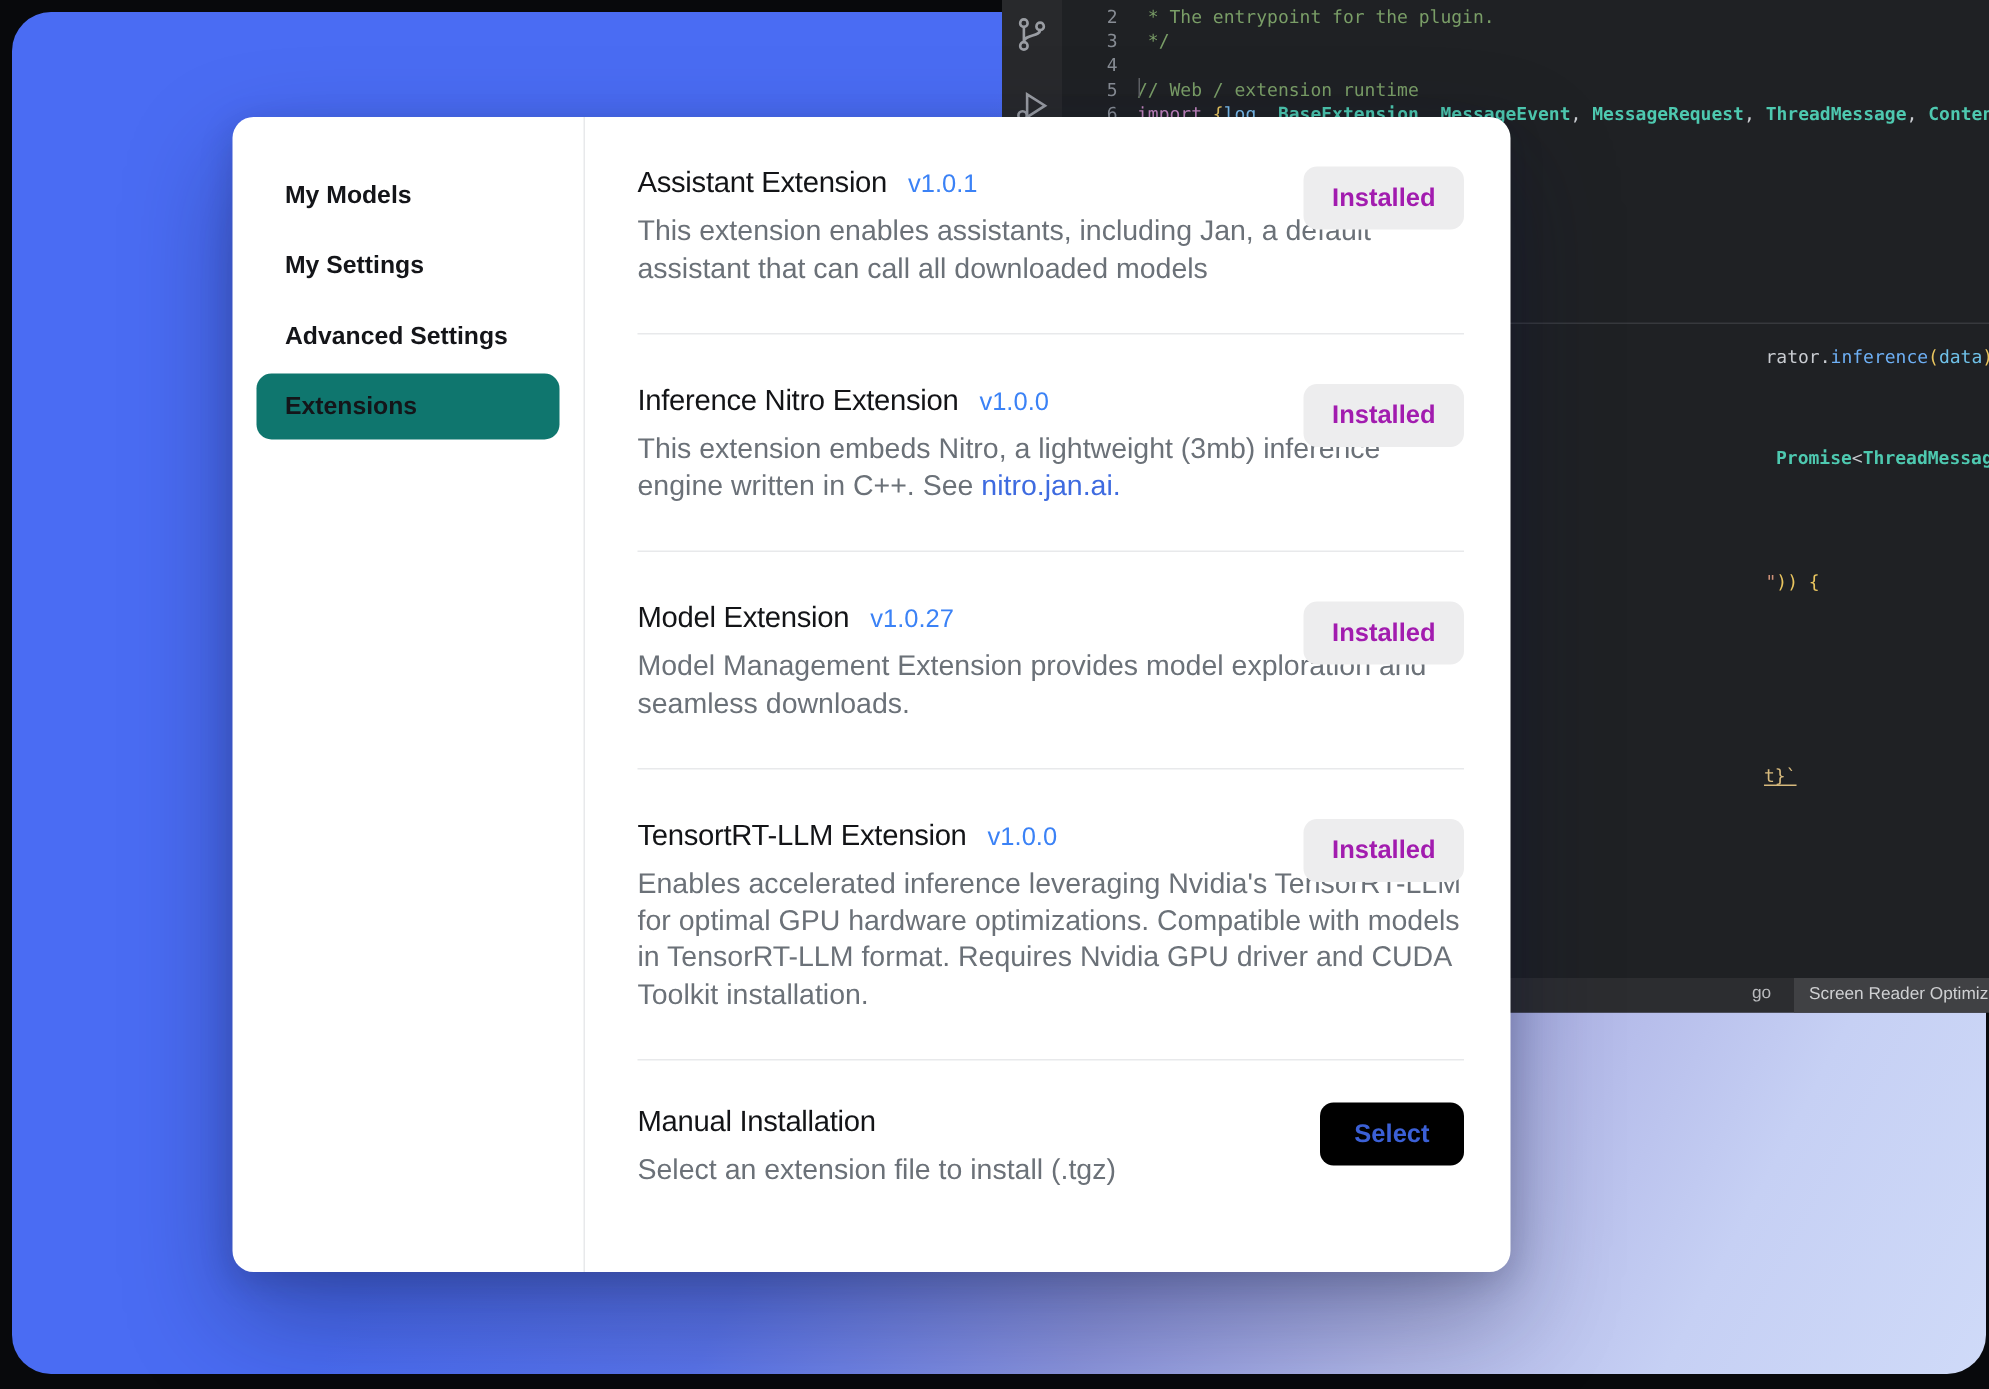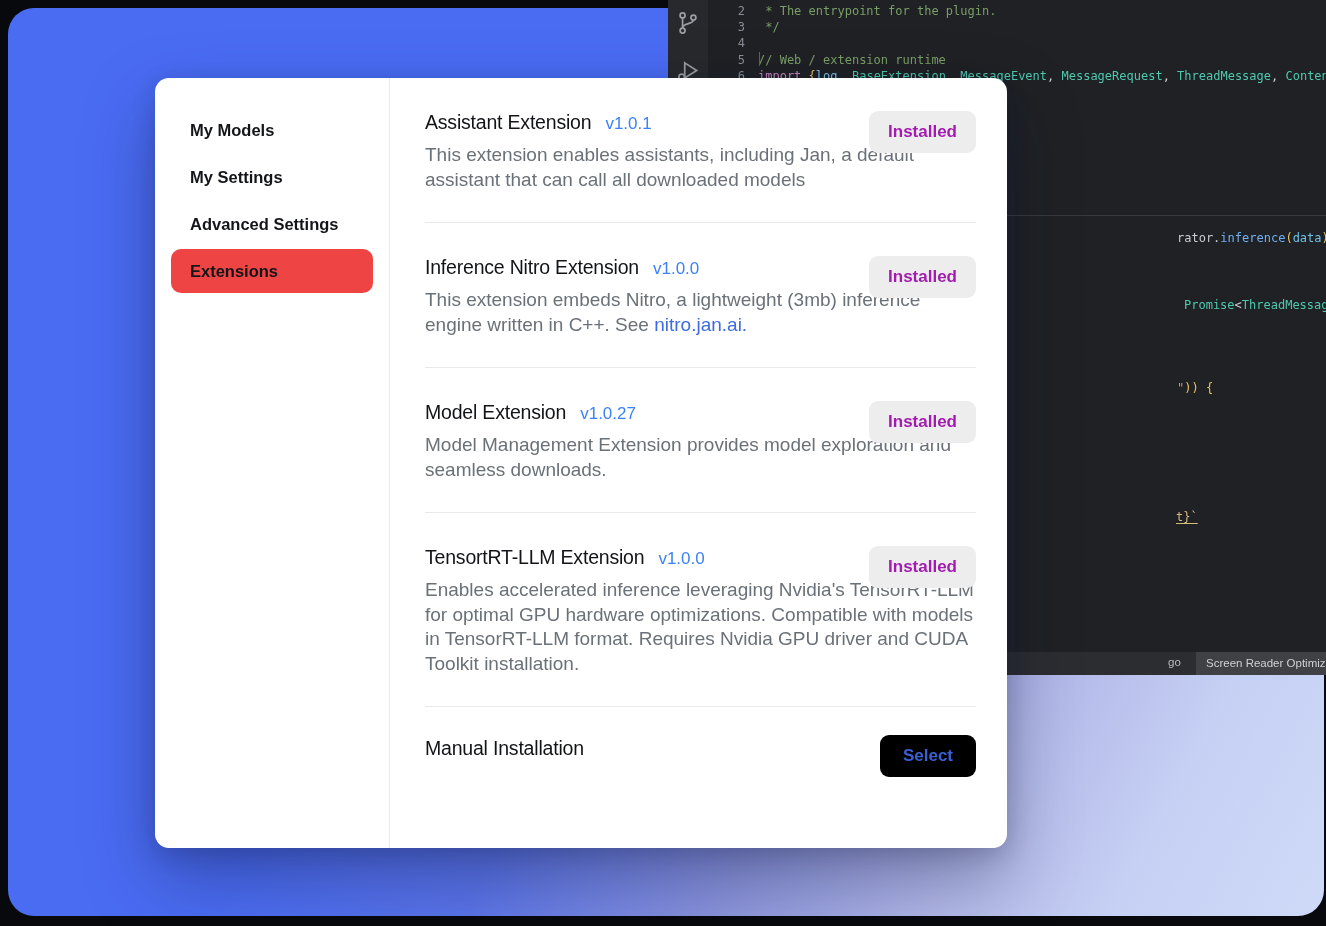--- a/index.html
+++ b/index.html
@@ -23,40 +23,40 @@
   .ln{width:37px;text-align:right;color:#878c94;flex:none;}
   .lt{padding-left:13px;}
   .cursor-bar{position:absolute;left:51px;top:52px;width:1px;height:13px;background:#5f6165;}
   .editor-hline{position:absolute;left:0;right:0;top:215px;height:1px;background:#37393d;}
   .code-frag{position:absolute;white-space:pre;line-height:14px;}
   .tok-comment{color:#7a9e67;}
   .tok-keyword{color:#c586c0;}
   .tok-brace{color:#e9c55f;}
   .tok-var{color:#7cc0f0;}
   .tok-plain{color:#c9ccd1;}
-  .tok-type{color:#4ec9b0;}
+  .tok-type{color:#4ec9b0;font-weight:bold;}
   .tok-func{color:#6eb0f5;}
   .tok-param{color:#6fc1e8;}
   .tok-string{color:#ce9178;}
   .tok-str2{color:#d7ba7d;}
   .u{text-decoration:underline;text-underline-offset:2px;}
   .status-bar{position:absolute;left:0;right:0;bottom:0;height:23px;background:#2c2d30;
               font-family:"Liberation Sans",sans-serif;font-size:11.5px;color:#b9babd;}
   .status-left{position:absolute;left:500px;top:4px;}
   .status-chip{position:absolute;left:528px;top:0;height:23px;line-height:23px;padding:0 10px;
                background:#404144;color:#cfd0d2;white-space:nowrap;}
 
   
   .card{position:absolute;left:155px;top:78px;width:852px;height:770px;background:#ffffff;
         border-radius:14px;box-shadow:0 30px 70px rgba(15,20,55,.35),0 6px 22px rgba(15,20,55,.18);}
   .sidebar{position:absolute;left:0;top:0;bottom:0;width:235px;border-right:1px solid #e8e9eb;
            padding-top:27px;box-sizing:border-box;}
   .side-item{height:44px;display:flex;align-items:center;margin:3px 16px;padding-left:19px;
              border-radius:10px;font-weight:700;font-size:16.5px;color:#141519;cursor:pointer;}
-  .side-item.active{background:#ef4444;text-align:center;}
+  .side-item.active{background:#0f766e;text-align:center;}
   .content{position:absolute;left:235px;top:0;right:0;bottom:0;padding:0 31px 0 35px;overflow:hidden;}
   .ext-row{position:relative;padding:33px 0 30px;border-bottom:1px solid #e8e9eb;}
   .ext-row.last{border-bottom:none;padding-top:30px;}
   .ext-head{display:flex;align-items:baseline;gap:14px;}
   .ext-name{margin:0;font-size:19.5px;font-weight:400;color:#131417;letter-spacing:-.2px;}
   .ext-ver{font-size:17px;color:#3b82f6;}
   .ext-desc{margin:9px 0 0;font-size:19px;line-height:24.5px;color:#6b7178;max-width:578px;}
   .ext-desc .link{color:#3e6be0;cursor:pointer;}
   .btn{position:absolute;right:0;border:none;border-radius:9px;font-family:inherit;cursor:pointer;}
   .btn.installed{top:33px;background:#ededee;color:#a21caf;font-size:17px;font-weight:600;
@@ -155,18 +155,19 @@
       <span class="ext-ver">v1.0.0</span>
     </div>
     <p class="ext-desc"><span>Enables accelerated inference leveraging Nvidia's TensorRT-LLM for optimal GPU hardware optimizations. Compatible with models in TensorRT-LLM format. Requires Nvidia GPU driver and CUDA Toolkit installation.</span></p>
     <button class="btn installed">Installed</button>
   </section>
         <section class="ext-row last">
     <div class="ext-head">
       <h3 class="ext-name">Manual Installation</h3>
 
     </div>
+    <p class="ext-desc"><span>Select an extension file to install (.tgz)</span></p>
     <button class="btn select">Select</button>
   </section>
       </main>
   </div>
 
 </div>
 
 </body></html>

